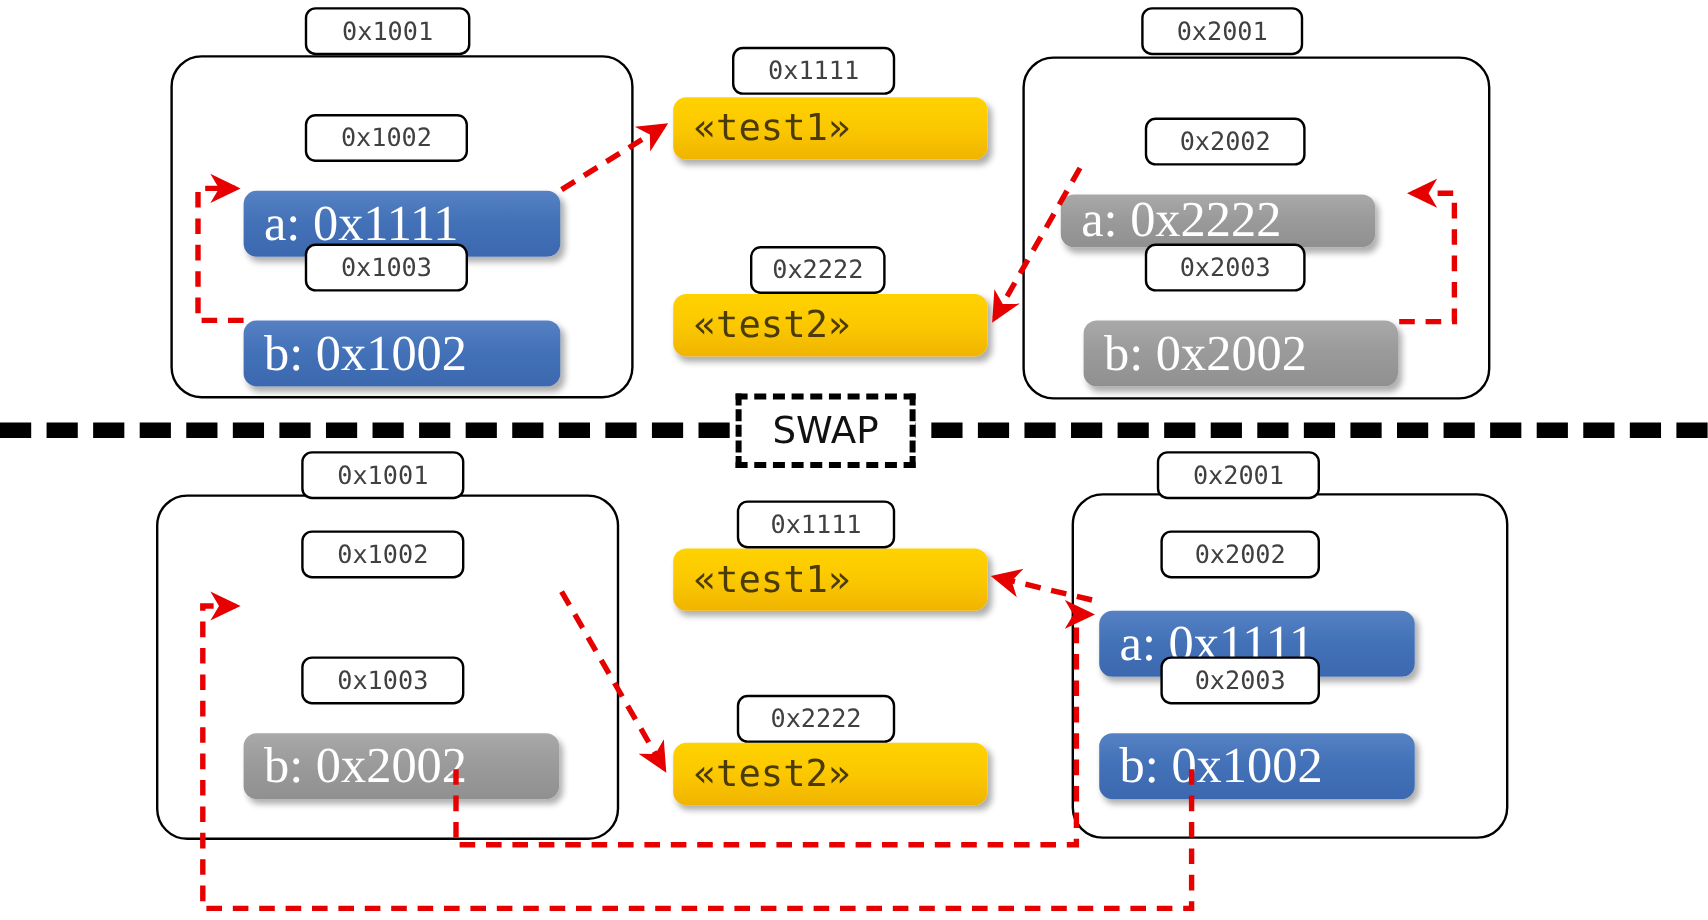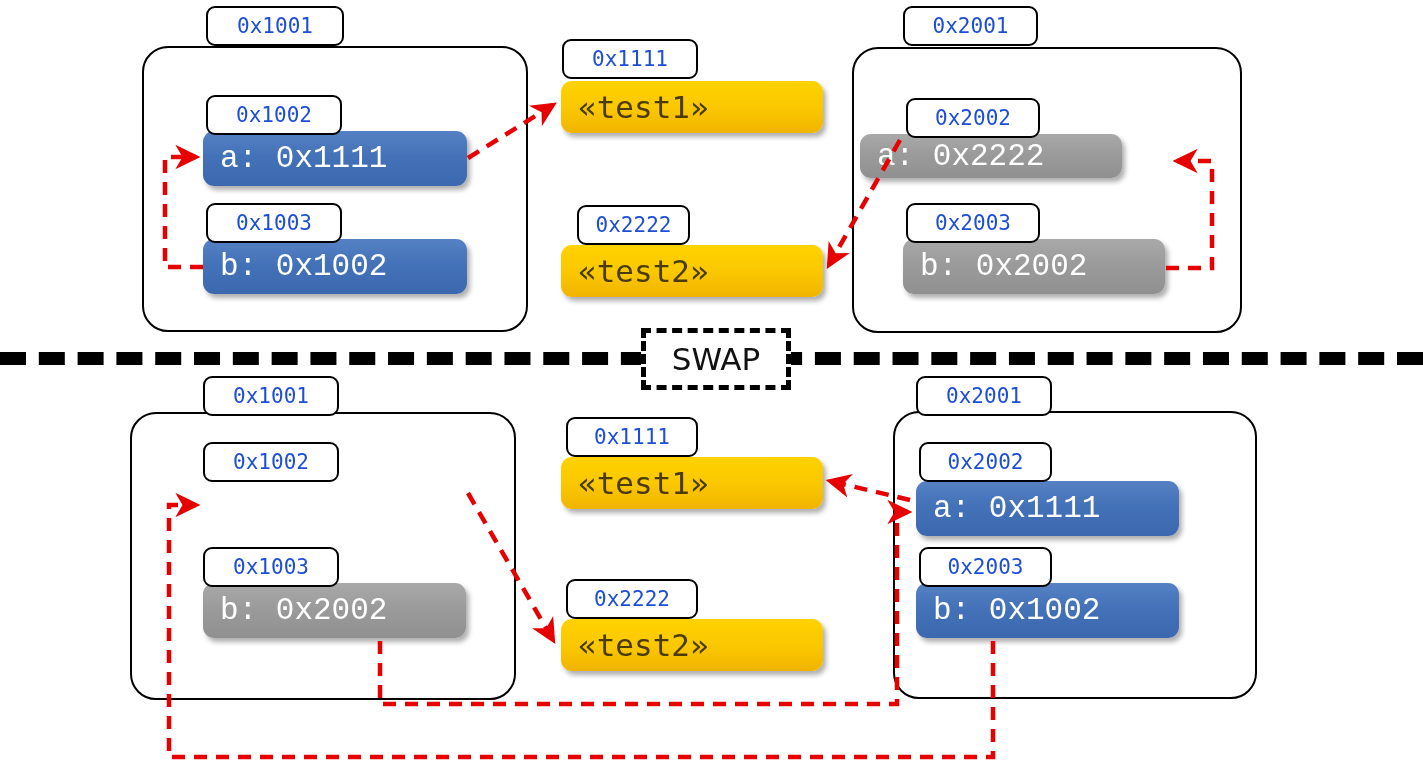--- a/index.html
+++ b/index.html
@@ -1,36 +1,37 @@
 <!DOCTYPE html>
 <html><head>
 <meta charset="utf-8">
 <style>
   html,body{margin:0;padding:0;background:#fff;}
   body{width:1423px;height:767px;font-family:"DejaVu Sans Mono",monospace;overflow:hidden;}
   #stage{position:relative;width:1423px;height:767px;background:#fff;}
 
   .addr-label{
     position:absolute;background:#fff;border:2.5px solid #000;border-radius:9px;
-    font-family:"DejaVu Sans Mono",monospace;font-size:21px;color:#1d4ed8;
+    font-family:"DejaVu Sans Mono",monospace;font-size:21px;color:#404040;
     display:flex;align-items:center;justify-content:center;
-    padding:18px 10px;box-sizing:border-box;letter-spacing:0px;z-index:6;white-space:nowrap;
+    padding:18px 10px;box-sizing:border-box;letter-spacing:0px;z-index:6;white-space:nowrap;margin-left:48px;
   }
 
   .frame{
     position:absolute;border:2.5px solid #000;border-radius:26px;background:#fff;z-index:2;
     box-sizing:border-box;
   }
 
   .var-box{
     position:absolute;border-radius:11px;z-index:5;box-sizing:border-box;
     display:flex;align-items:center;
-    font-family:Liberation Mono, monospace;font-size:31px;color:#fff;
+    font-family:Liberation Serif, serif;font-size:42px;color:#fff;
     padding-left:17px;white-space:pre;
     box-shadow:3px 4px 5px rgba(0,0,0,0.32);
+    margin-top:28px;
   }
   .var-box.blue{
     background:linear-gradient(180deg,#5681c4 0%,#4472b8 45%,#3b68ae 100%);
   }
   .var-box.gray{
     background:linear-gradient(180deg,#a9a9a9 0%,#9b9b9b 45%,#909090 100%);
   }
 
   .heap-box{
     position:absolute;border-radius:11px;z-index:5;box-sizing:border-box;
@@ -45,21 +46,20 @@
   #divider{
     position:absolute;left:0;top:352px;width:1423px;height:0;
     border-top:13px dashed #000;z-index:3;
   }
   #swap-badge{
     position:absolute;left:613px;top:328px;width:150px;height:62px;
     border:5px dashed #000;background:#fff;z-index:7;
     display:flex;align-items:center;justify-content:center;
     font-family:"DejaVu Sans",sans-serif;font-size:31px;color:#111;
     box-sizing:border-box;
-    margin-left:28px;
   }
 
   #arrows{position:absolute;left:0;top:0;width:1423px;height:767px;z-index:8;pointer-events:none;}
 </style>
 </head>
 <body>
 
 <div id="stage">
 
   <div class="addr-label" style="left:206px;top:6px;width:138px;height:31px;">0x1001</div>
@@ -76,21 +76,21 @@
   <div class="heap-box" style="left:561px;top:81px;width:262px;height:52px;">«test1»</div>
 
   <div class="addr-label" style="left:577px;top:205px;width:113px;height:30px;">0x2222</div>
   <div class="heap-box" style="left:561px;top:245px;width:262px;height:52px;">«test2»</div>
 
   <div class="addr-label" style="left:903px;top:6px;width:135px;height:31px;">0x2001</div>
 
   <div class="frame" style="left:852px;top:47px;width:390px;height:286px;"></div>
 
   <div class="addr-label" style="left:906px;top:98px;width:134px;height:30px;">0x2002</div>
-  <div class="var-box gray" style="left:860px;top:134px;width:262px;height:44px;">a: 0x2222</div>
+  <div class="var-box gray" style="left:884px;top:134px;width:262px;height:44px;">a: 0x2222</div>
 
   <div class="addr-label" style="left:906px;top:203px;width:134px;height:30px;">0x2003</div>
   <div class="var-box gray" style="left:903px;top:239px;width:262px;height:55px;">b: 0x2002</div>
 
   <div id="divider"></div>
   <div id="swap-badge">SWAP</div>
 
   <div class="addr-label" style="left:203px;top:376px;width:136px;height:31px;">0x1001</div>
 
   <div class="frame" style="left:130px;top:412px;width:386px;height:288px;"></div>

